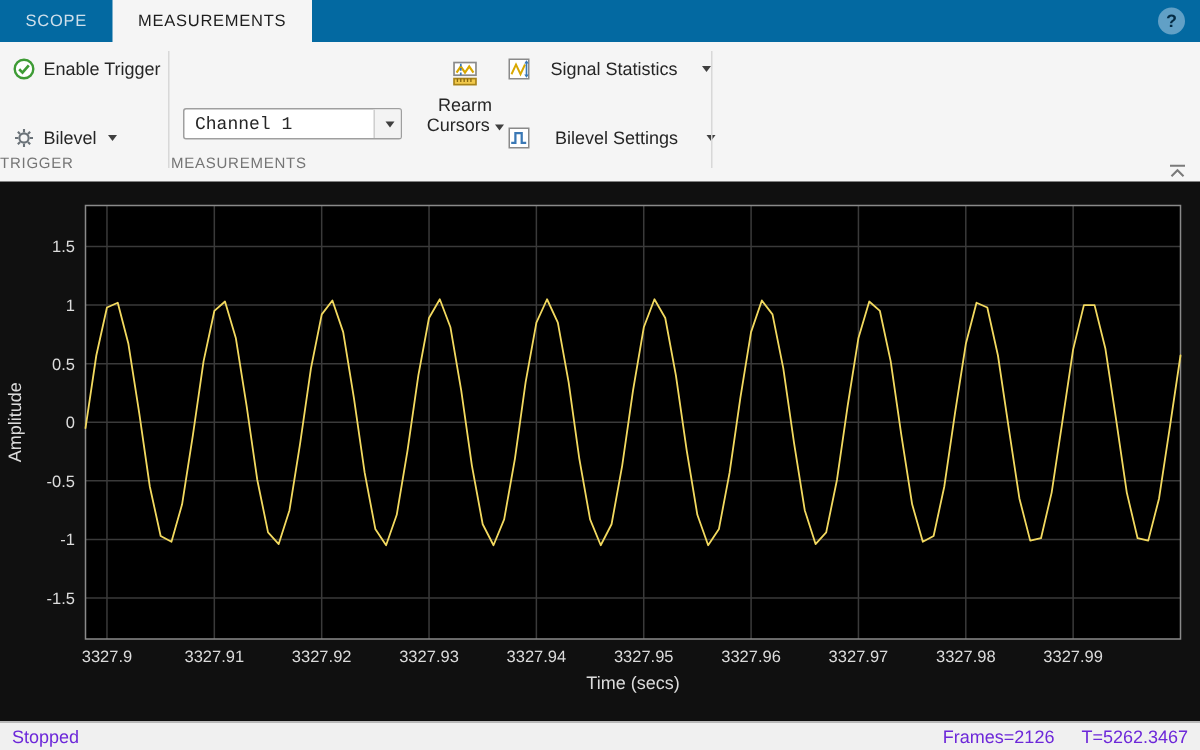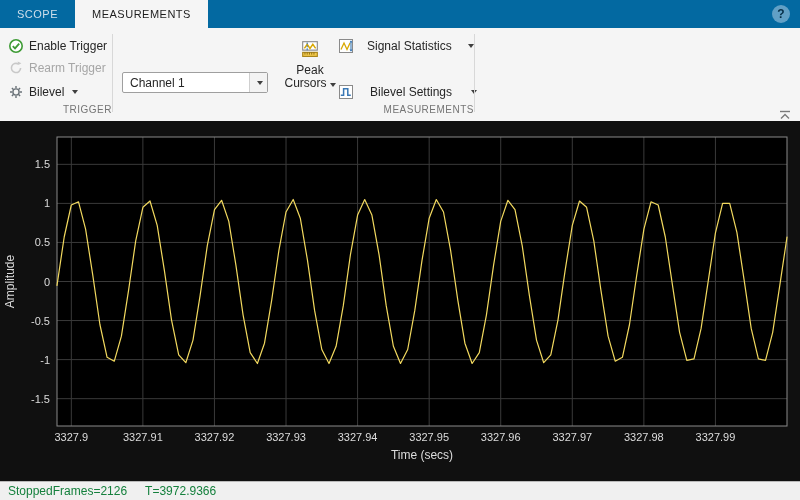--- a/index.html
+++ b/index.html
@@ -16,41 +16,41 @@
   .help-btn{position:absolute;right:10px;top:5px;width:18px;height:18px;border-radius:50%;
        background:#61a0c6;color:#052c45;font-weight:bold;font-size:12px;
        display:flex;align-items:center;justify-content:center;}
   
   .toolbar{position:absolute;top:28px;left:0;right:0;height:108px;background:#f5f5f5;
        border-bottom:1px solid #c9c9c9;box-sizing:border-box;}
   .tool-row{position:absolute;height:20px;display:flex;align-items:center;gap:5px;
        font-size:12px;color:#262626;white-space:nowrap;cursor:default;}
   .tool-row.disabled{color:#a6a6a6;}
   .tool-row.disabled svg{opacity:.5;}
-  .section-label{position:absolute;font-size:10px;color:#757575;letter-spacing:.5px;text-align:right;}
+  .section-label{position:absolute;font-size:10px;color:#757575;letter-spacing:.5px;text-align:left;}
   .vdivider{position:absolute;top:6px;height:78px;width:1px;background:#d8d8d8;}
   .caret{display:inline-block;width:0;height:0;border-left:3.5px solid transparent;
        border-right:3.5px solid transparent;border-top:4px solid #3f3f3f;margin-left:3px;}
   .combobox{position:absolute;left:122px;top:44px;width:146px;height:21px;background:#fff;
        border:1px solid #9f9f9f;border-radius:2px;display:flex;align-items:center;
        font-size:12px;color:#262626;box-sizing:border-box;}
-  .combobox .val{flex:1;padding:0 7px;}
+  .combobox .val{flex:1;padding:0 7px;font-family:Liberation Mono, monospace;}
   .combobox .arrow{width:17px;align-self:stretch;display:flex;align-items:center;
        justify-content:center;border-left:1px solid #cycle;border-left:1px solid #cfcfcf;background:#f3f3f3;}
   .vbutton{position:absolute;left:281px;top:6px;width:58px;height:76px;text-align:center;
        font-size:12px;color:#262626;cursor:default;}
   .vbutton .vlabel{width:52px;margin:3px auto 0;line-height:13px;}
   .collapse-btn{position:absolute;right:8px;top:78px;width:14px;height:10px;cursor:default;}
   
   .plot{position:absolute;top:121px;left:0;right:0;height:360px;background:#101010;}
   .plot svg{display:block;}
   
   .statusbar{position:absolute;bottom:0;left:0;right:0;height:19px;background:#f0f0f0;
        border-top:1px solid #b9b9b9;box-sizing:border-box;display:flex;align-items:center;
-       padding:0 8px;font-size:12px;color:#15803d;}
+       justify-content:space-between;padding:0 8px;font-size:12px;color:#6d28d9;}
   .statusbar .right{display:flex;gap:18px;}
   .icon16{width:16px;height:16px;flex:0 0 16px;}
 </style>
 </head>
 <body>
 
 <div class="tabbar">
   <div class="tab">SCOPE</div>
   <div class="tab active">MEASUREMENTS</div>
   <div class="help-btn">?</div>
@@ -59,27 +59,20 @@
 <div class="toolbar">
 
   <div class="tool-row" style="left:8px;top:8px;">
     <svg class="icon16" viewBox="0 0 16 16">
       <circle cx="8" cy="8" r="6.2" fill="#ffffff" stroke="#3e9b35" stroke-width="1.6"></circle>
       <path d="M4.8 8.2 L7 10.4 L11.2 5.6" stroke="#3e9b35" stroke-width="1.8" fill="none"></path>
     </svg>
     <span>Enable Trigger</span>
   </div>
 
-  <div class="tool-row disabled" style="left:8px;top:30px;">
-    <svg class="icon16" viewBox="0 0 16 16">
-      <path d="M12.6 8 a4.6 4.6 0 1 1 -2.1 -3.9" stroke="#9d9d9d" stroke-width="1.6" fill="none"></path>
-      <path d="M9.6 1.6 L10.4 5 L13.4 3.3 Z" fill="#9d9d9d"></path>
-    </svg>
-    <span>Rearm Trigger</span>
-  </div>
 
   <div class="tool-row" style="left:8px;top:54px;">
     <svg class="icon16" viewBox="0 0 16 16">
       <g stroke="#6a7278" stroke-width="1.4" fill="none">
         <circle cx="8" cy="8" r="3.1"></circle>
         <path d="M8 2v2.2 M8 11.8V14 M2 8h2.2 M11.8 8H14 M3.9 3.9l1.5 1.5 M10.6 10.6l1.5 1.5 M12.1 3.9l-1.5 1.5 M5.4 10.6l-1.5 1.5"></path>
       </g>
     </svg>
     <span>Bilevel</span>
     <span class="caret"></span>
@@ -98,21 +91,21 @@
   </div>
 
   <div class="vbutton">
     <svg width="18" height="18" viewBox="0 0 16 16" style="margin-top:6px;">
       <rect x="1.5" y="1.5" width="13" height="7.5" fill="#ffffff" stroke="#8a8a8a"></rect>
       <polyline points="3,7.5 5.5,3.8 8,7.5 10.5,3.8 13,7.5" stroke="#d9a800" stroke-width="1.3" fill="none"></polyline>
       <line x1="5.5" y1="2.2" x2="5.5" y2="9" stroke="#3a78b5" stroke-dasharray="1.6 1"></line>
       <rect x="1.5" y="11" width="13" height="3.6" fill="#f2c94c" stroke="#a8841a"></rect>
       <path d="M3.5 11v2 M5.5 11v2 M7.5 11v2 M9.5 11v2 M11.5 11v2" stroke="#8a6a10" stroke-width=".8"></path>
     </svg>
-    <div class="vlabel"><span>Peak Cursors</span><span class="caret"></span></div>
+    <div class="vlabel"><span>Rearm Cursors</span><span class="caret"></span></div>
   </div>
 
   <div class="tool-row" style="left:338px;top:8px;gap:13px;">
     <svg class="icon16" viewBox="0 0 16 16">
       <rect x="1.5" y="1.5" width="13" height="13" fill="#ffffff" stroke="#8a8a8a"></rect>
       <polyline points="3,11.5 6,5 9,11.5 12,5" stroke="#d9a800" stroke-width="1.3" fill="none"></polyline>
       <path d="M13 3.2 v9.6" stroke="#3a78b5" stroke-width="1.1"></path>
       <path d="M13 2.2 l-1.5 2.2 h3 Z M13 13.8 l-1.5 -2.2 h3 Z" fill="#3a78b5"></path>
     </svg>
     <span>Signal Statistics</span>
@@ -182,15 +175,15 @@
       <text x="50" y="281.66216216216213" fill="#dcdcdc" font-size="11" text-anchor="end" font-family="&quot;Liberation Sans&quot;,&quot;DejaVu Sans&quot;,sans-serif">-1.5</text>
       <text x="422" y="338" fill="#dcdcdc" font-size="12" text-anchor="middle" font-family="&quot;Liberation Sans&quot;,&quot;DejaVu Sans&quot;,sans-serif">Time (secs)</text>
       <text transform="translate(14,160.5) rotate(-90)" fill="#dcdcdc" font-size="12" text-anchor="middle" font-family="&quot;Liberation Sans&quot;,&quot;DejaVu Sans&quot;,sans-serif">Amplitude</text>
     </svg>
 </div>
 
 <div class="statusbar">
   <span>Stopped</span>
   <span class="right">
     <span>Frames=2126</span>
-    <span>T=3972.9366</span>
+    <span>T=5262.3467</span>
   </span>
 </div>
 
 </body></html>

